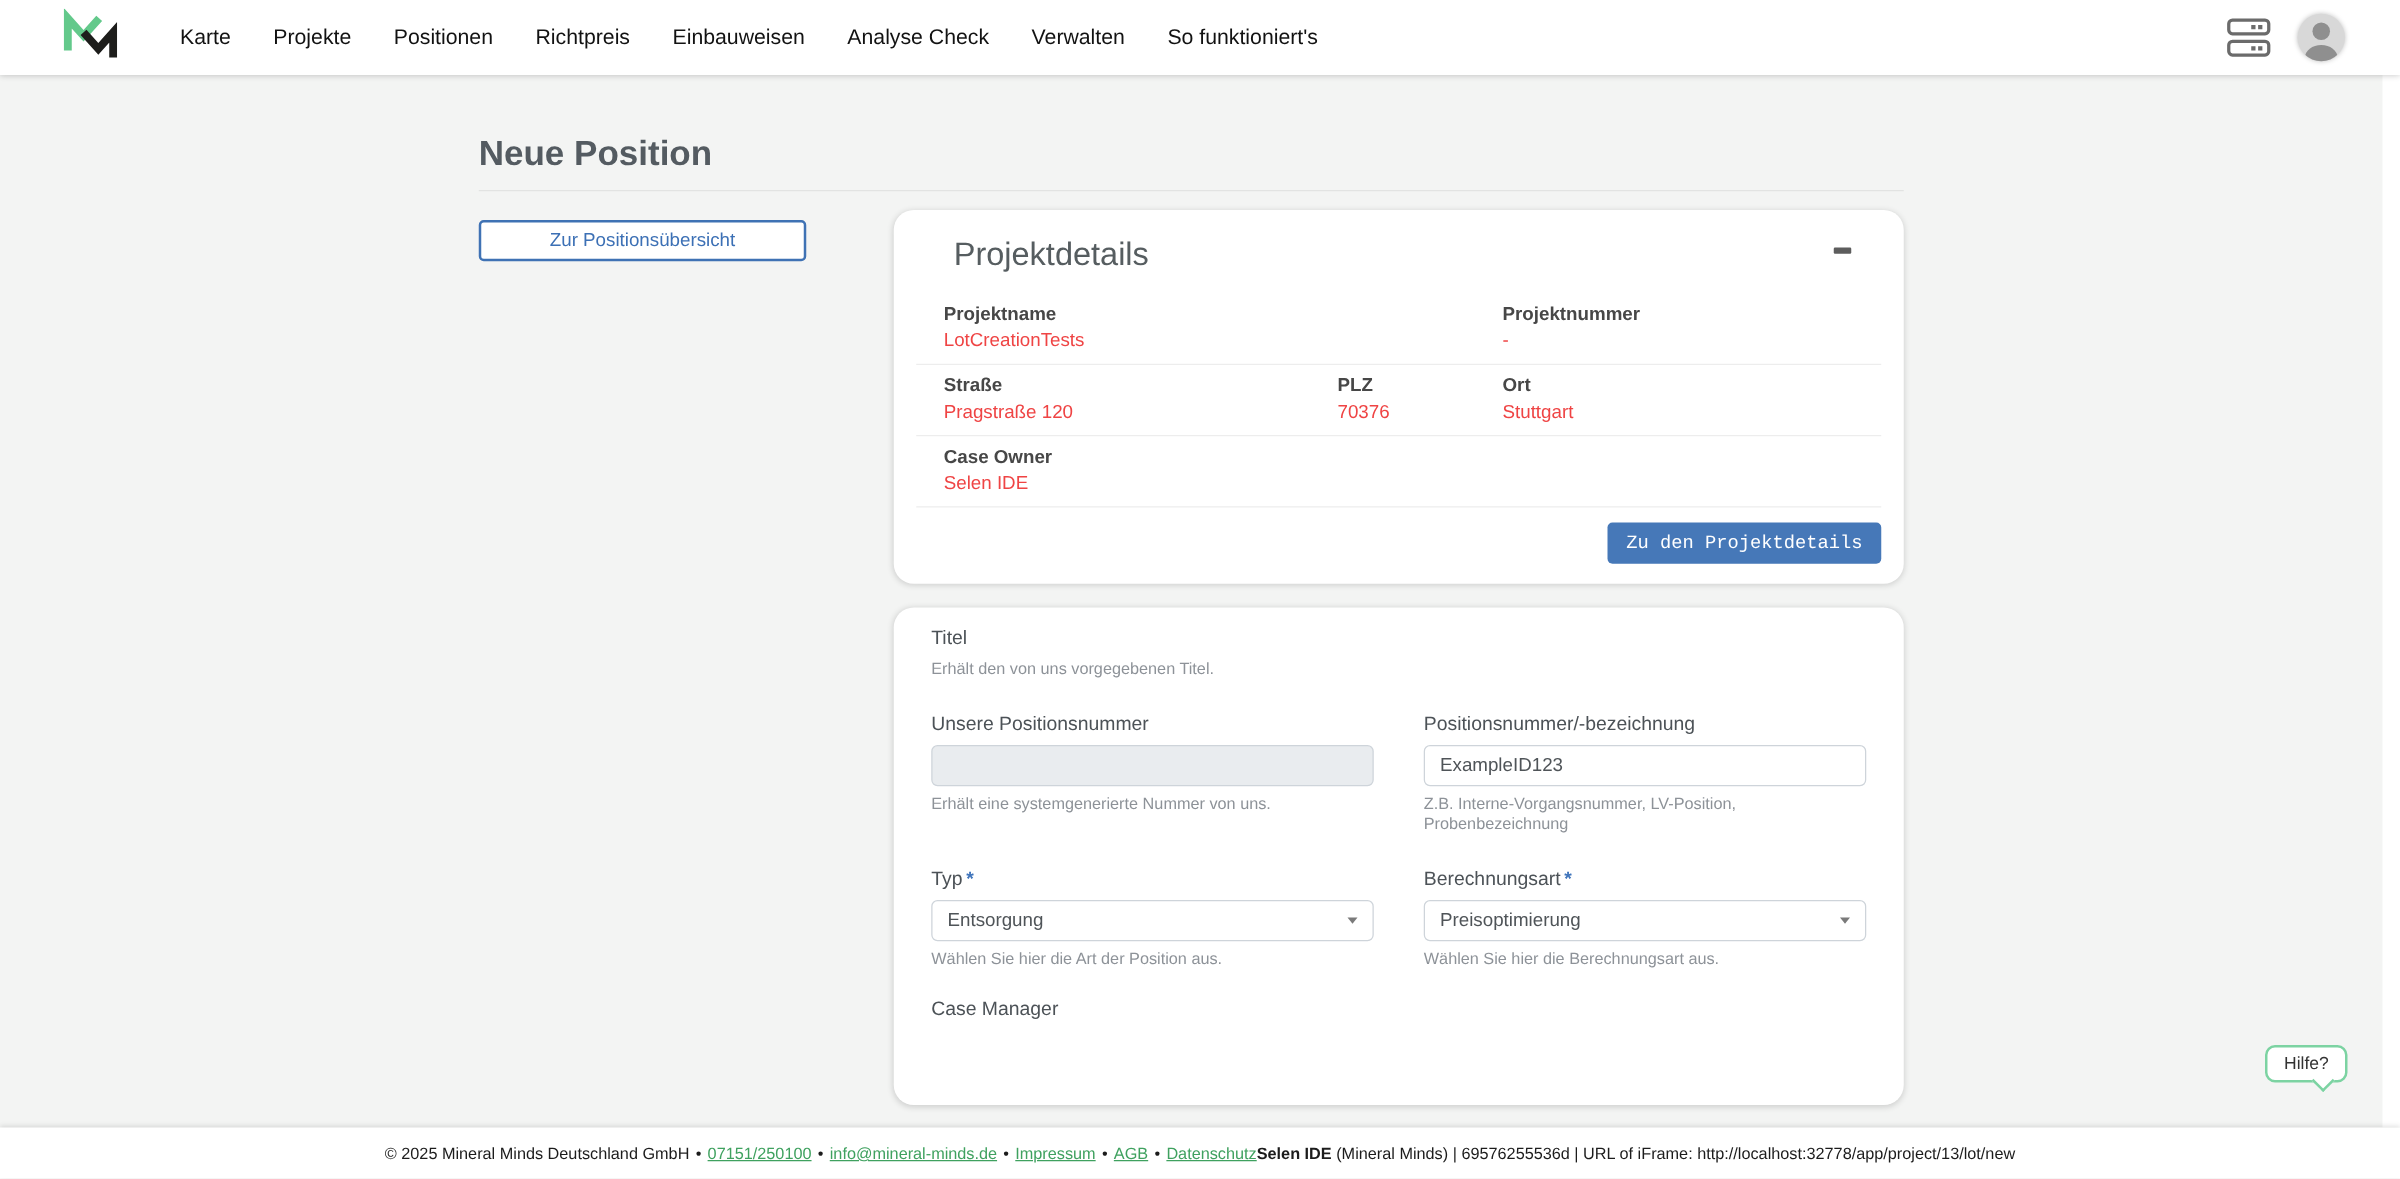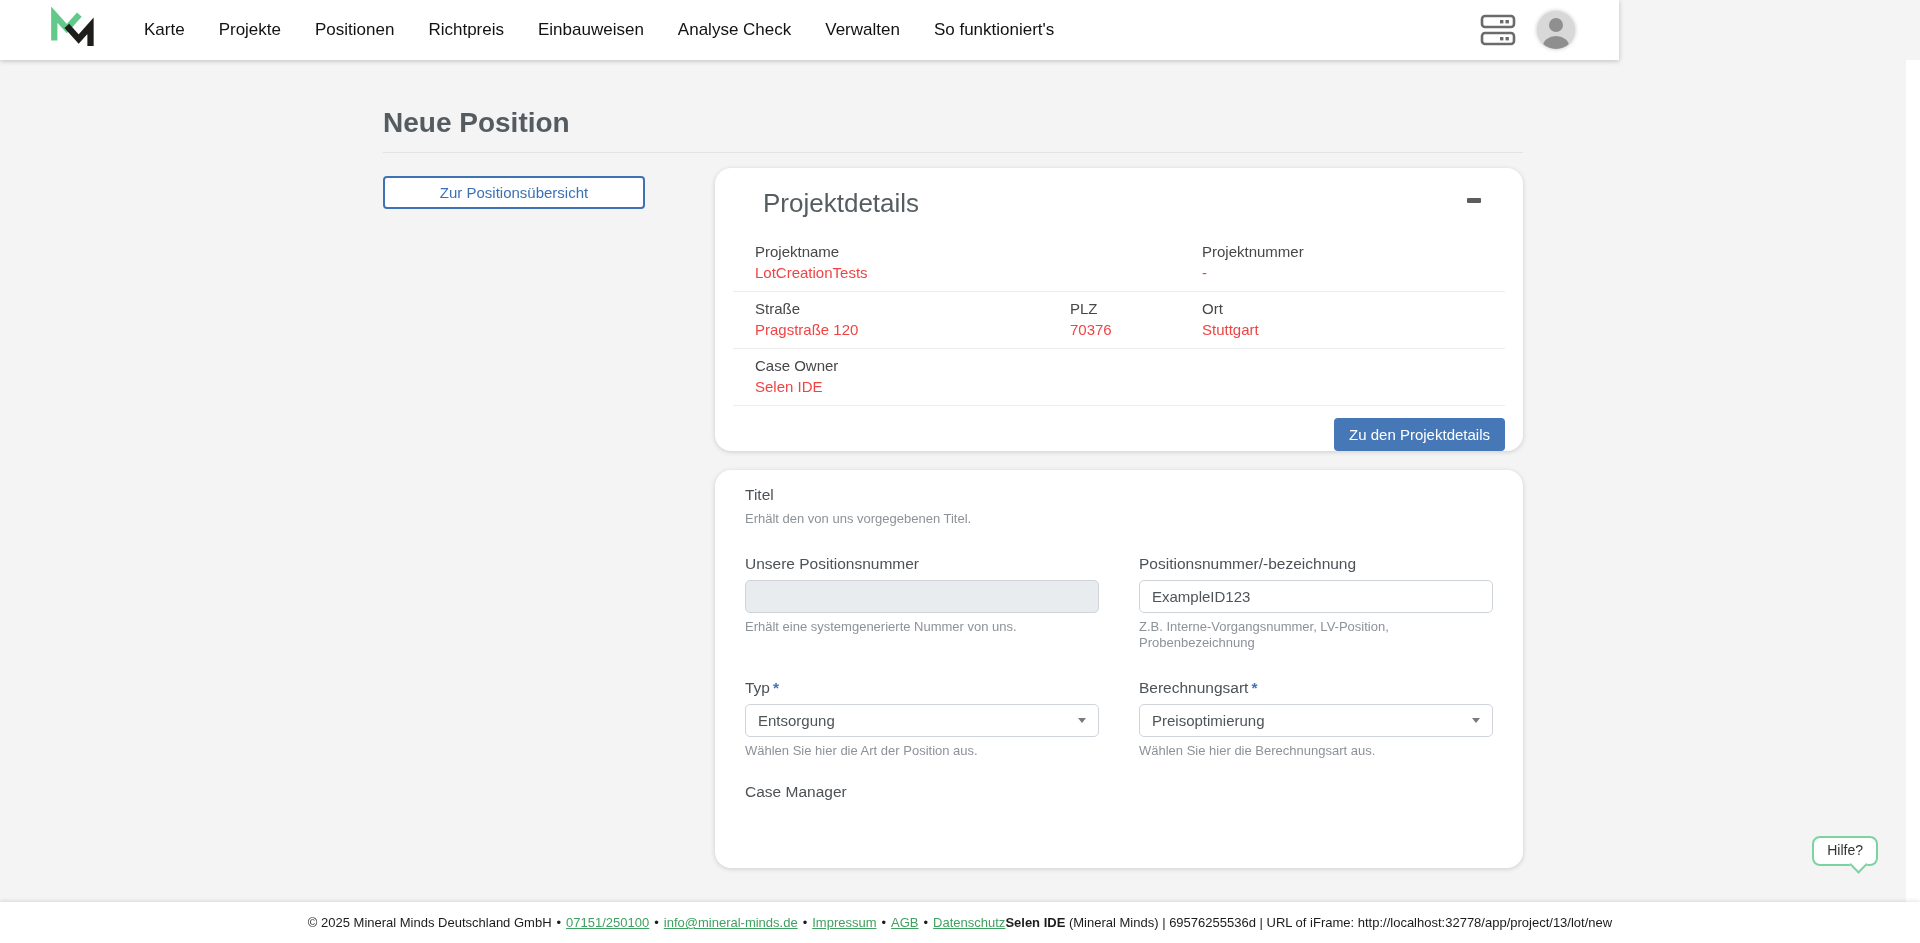--- a/index.html
+++ b/index.html
@@ -1,20 +1,20 @@
 <!DOCTYPE html>
 <html><head>
 <meta charset="utf-8">
 <style>
   * { margin:0; padding:0; box-sizing:border-box; }
   html,body { width:1920px; height:943px; overflow:hidden; }
   body { font-family:"Liberation Sans", sans-serif; background:#f3f4f3; position:relative; }
 
   
-  .navbar { position:absolute; top:0; left:0; width:1619px; height:60px; background:#fff;
+  .navbar { position:absolute; top:0; left:0; width:1920px; height:60px; background:#fff;
             box-shadow:0 1px 5px rgba(0,0,0,.22); display:flex; align-items:center;
             padding:0 44px 0 48px; z-index:30; }
   .logo { width:46px; height:46px; flex:none; cursor:pointer; }
   .nav-items { display:flex; align-items:center; gap:34px; margin-left:50px; list-style:none; }
   .nav-item { font-size:17px; font-weight:500; color:#121212; cursor:pointer; white-space:nowrap; }
   .nav-spacer { flex:1; }
   .nav-right { display:flex; align-items:center; gap:20px; }
   .srv-icon { cursor:pointer; display:block; }
   .avatar { width:38px; height:38px; border-radius:50%; background:#d8d8d8; overflow:hidden;
             cursor:pointer; box-shadow:0 0 4px rgba(0,0,0,.25); position:relative; }
@@ -41,24 +41,24 @@
   .card-project { margin-bottom:19px; }
   .card-head { display:flex; align-items:flex-start; justify-content:space-between; padding:20px 36px 10px 48px; }
   .card-title { font-size:26px; color:#565d60; font-weight:400; }
   .collapse-btn { background:none; border:none; cursor:pointer; padding:10px 6px; }
   .minus-bar { display:block; width:14px; height:5px; background:#5d5d5d; border-radius:1px; }
 
   .prows { margin:6px 18px 0; }
   .prow { display:grid; padding:8px 0 9px 22px; border-bottom:1px solid #ededed; }
   .prow.cols2 { grid-template-columns:447px 1fr; }
   .prow.cols3 { grid-template-columns:315px 132px 1fr; }
-  .plabel { font-size:15px; font-weight:400; color:#474747; line-height:18px; }
+  .plabel { font-size:15px; font-weight:700; color:#474747; line-height:18px; }
   .pvalue { font-size:15px; color:#ef4444; line-height:18px; margin-top:3px; }
 
-  .card-foot { text-align:right; padding:12px 18px 0; }
+  .card-foot { text-align:right; padding:12px 18px 16px;font-family:Liberation Mono, monospace; }
   .btn-primary { background:#4678b8; color:#fff; border:none; border-radius:4px; height:33px;
                  padding:0 15px; font-size:15px; font-family:inherit; cursor:pointer; }
 
   
   .card-form { padding:16px 30px 60px; }
   .flabel { display:block; font-size:15.5px; color:#4c5257; line-height:18px; margin-bottom:7px; }
   .req { color:#3f74bb; margin-left:3px; font-weight:700; }
   .tinput { display:block; width:100%; height:33px; border:1px solid #ced4da; border-radius:5px;
             padding:0 12px; font-size:15px; color:#4f5458; font-family:inherit; background:#fff; }
   .tinput:disabled { background:#e9ecef; color:#4f5458; opacity:1; }

